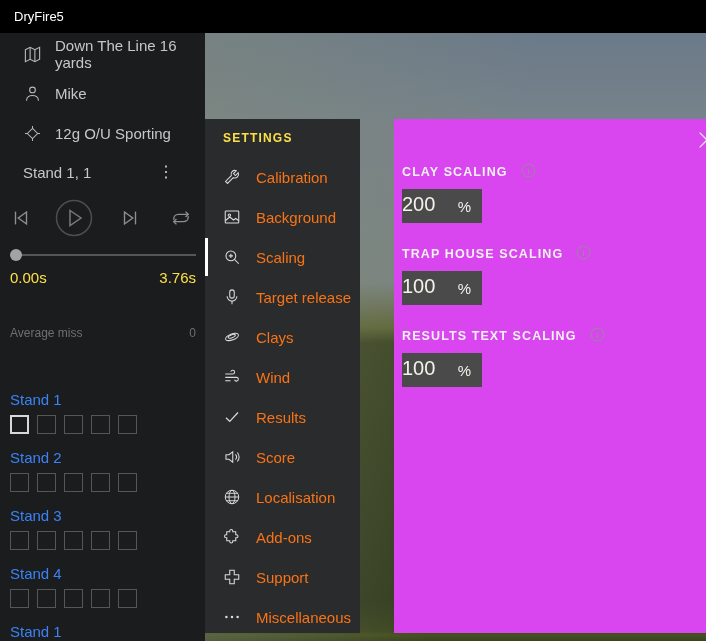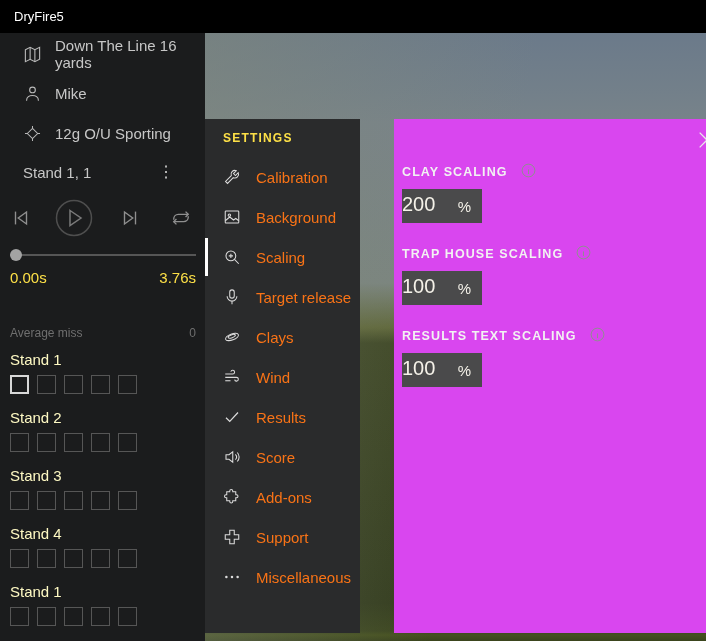--- a/index.html
+++ b/index.html
@@ -67,21 +67,21 @@
   .score-row {
     position:absolute; left:10px; top:272px; width:186px;
     display:flex; justify-content:space-between; color:#d2d2d2; font-size:16px;
   }
   .avgmiss-row {
     position:absolute; left:10px; top:293px; width:186px;
     display:flex; justify-content:space-between; color:#6f6f6f; font-size:12px;
   }
 
   .stand-group { position:absolute; left:10px; width:186px; }
-  .stand-label { color:#fef9c3; font-size:15px; }
+  .stand-label { color:#3b82f6; font-size:15px;margin-top:40px; }
   .boxes { display:flex; gap:8px; margin-top:7px; }
   .cbox {
     width:19px; height:19px; border:1px solid #565656; background:transparent;
   }
   .cbox.active { border:2px solid #d8d8d8; }
 
   
   .menu-panel {
     position:absolute; left:205px; top:119px; width:155px; height:514px;
     background:#2a2b2c; z-index:3;
@@ -332,20 +332,28 @@
 
       <div class="menu-row">
         <svg width="18" height="18" viewBox="0 0 24 24" fill="none" stroke="currentColor" stroke-width="1.4">
           <path d="M4 9v6h4l5 4V5L8 9H4z"></path>
           <path d="M16.5 8.5a5 5 0 0 1 0 7"></path>
           <path d="M19 6a8.5 8.5 0 0 1 0 12"></path>
         </svg>
         <span>Score</span>
       </div>
 
+      <div class="menu-row">
+        <svg width="18" height="18" viewBox="0 0 24 24" fill="none" stroke="currentColor" stroke-width="1.3">
+          <circle cx="12" cy="12" r="9"></circle>
+          <ellipse cx="12" cy="12" rx="4" ry="9"></ellipse>
+          <path d="M3 12h18M4.5 7h15M4.5 17h15"></path>
+        </svg>
+        <span>Localisation</span>
+      </div>
 
       <div class="menu-row">
         <svg width="18" height="18" viewBox="0 0 24 24" fill="none" stroke="currentColor" stroke-width="1.4">
           <path d="M9 4a2 2 0 0 1 4 0v1h4v4h1a2 2 0 0 1 0 4h-1v4h-4v1a2 2 0 0 1-4 0v-1H5v-4H4a2 2 0 0 1 0-4h1V5h4z"></path>
         </svg>
         <span>Add-ons</span>
       </div>
 
       <div class="menu-row">
         <svg width="18" height="18" viewBox="0 0 24 24" fill="none" stroke="currentColor" stroke-width="1.4">

